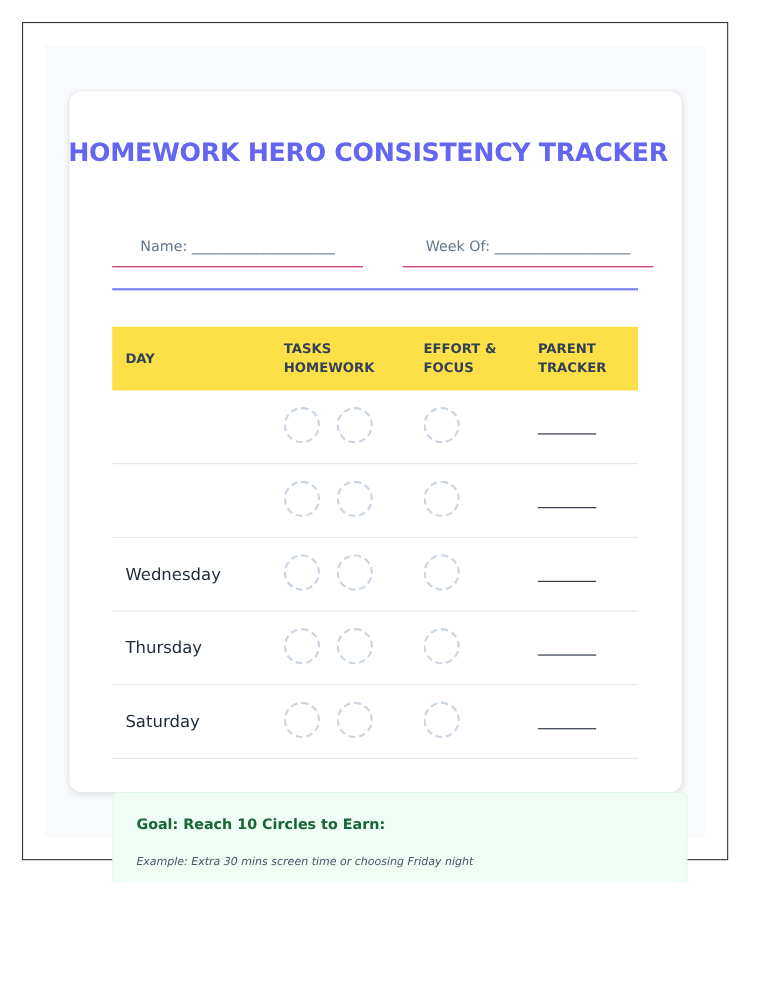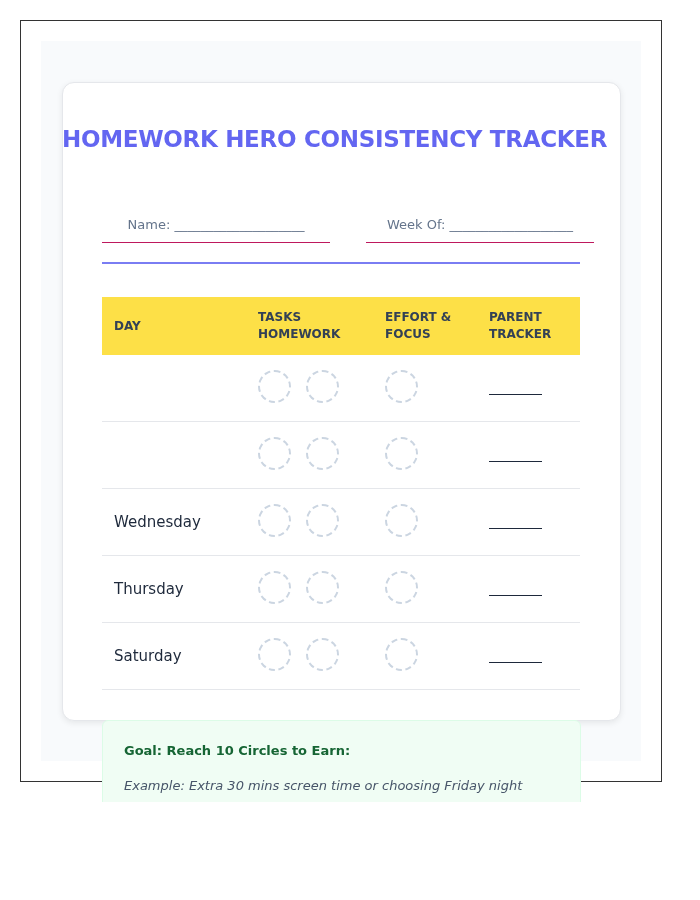--- a/index.html
+++ b/index.html
@@ -11,23 +11,23 @@
   .field { position:absolute; top:212px; height:30px; border-bottom:1px solid #be185d; color:#64748b; font-size:13px; text-align:center; line-height:26px; }
   .field.name { left:102px; width:228px; }
   .field.week { left:366px; width:228px; }
   .divider { position:absolute; left:102px; top:262px; width:478px; height:2px; background:#6366f1; opacity:0.85; }
   .thead { position:absolute; left:102px; top:297px; width:478px; height:58px; background:#fde047; }
   .th { position:absolute; font-size:12px; font-weight:bold; color:#334155; line-height:17px; }
   .row { position:absolute; left:102px; width:478px; height:66px; border-bottom:1px solid #e5e7eb; }
   .day { position:absolute; left:12px; top:0; line-height:66px; font-size:15px; color:#1e293b; }
   .circle { position:absolute; top:15px; width:33px; height:33px; border:2px dashed #cbd5e1; border-radius:50%; box-sizing:border-box; }
   .initial-line { position:absolute; left:387px; top:39px; width:53px; height:1px; background:#1e293b; }
-  .goal { position:absolute; left:102px; top:720px; width:477px; height:90px; background:#f0fdf4; border:1px solid #dcfce7; border-radius:6px; }
+  .goal { position:absolute; left:102px; top:720px; width:477px; height:90px; background:#f0fdf4; border:1px solid #dcfce7; border-radius:6px;padding-left:44px; }
   .goal-title { position:absolute; left:21px; top:22px; font-size:13px; font-weight:bold; color:#166534; }
-  .goal-text { position:absolute; left:21px; top:57px; font-size:13px; font-style:italic; color:#475569; white-space:nowrap; }
+  .goal-text { position:absolute; left:21px; top:57px; font-size:10px; font-style:italic; color:#475569; white-space:nowrap; }
   .cutoff { position:absolute; left:0; top:802px; width:700px; height:98px; background:#fff; }
 </style>
 </head>
 <body>
 
 <div class="frame"></div>
 <div class="bg"></div>
 <div class="card"></div>
 
 <div class="title">HOMEWORK HERO CONSISTENCY TRACKER</div>

